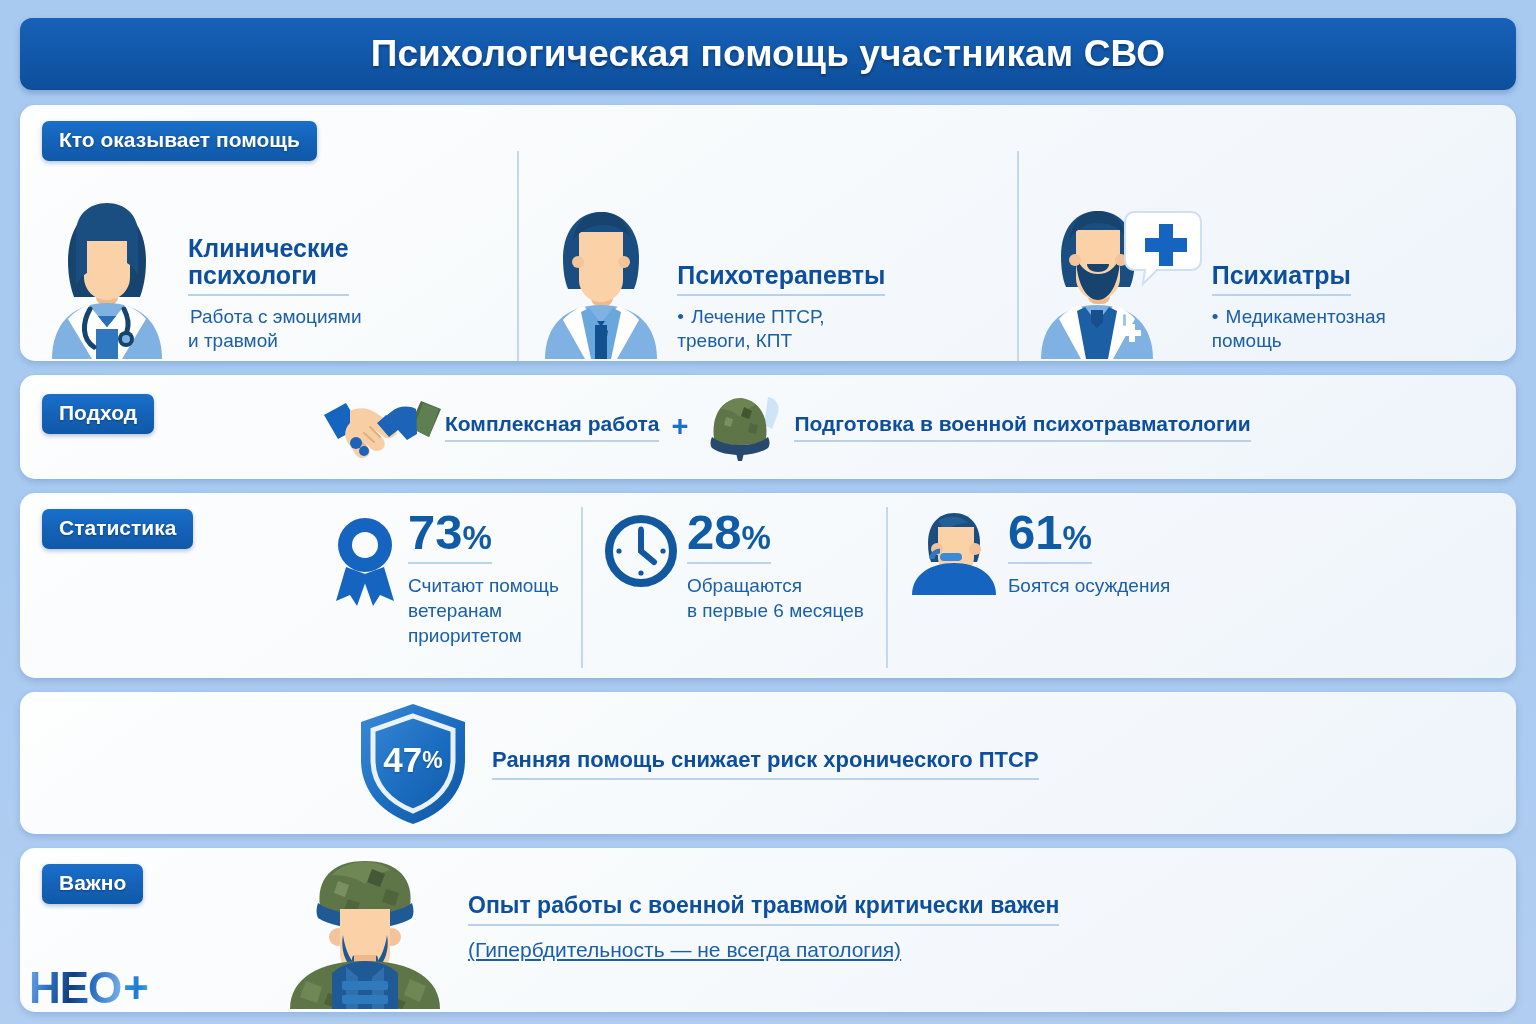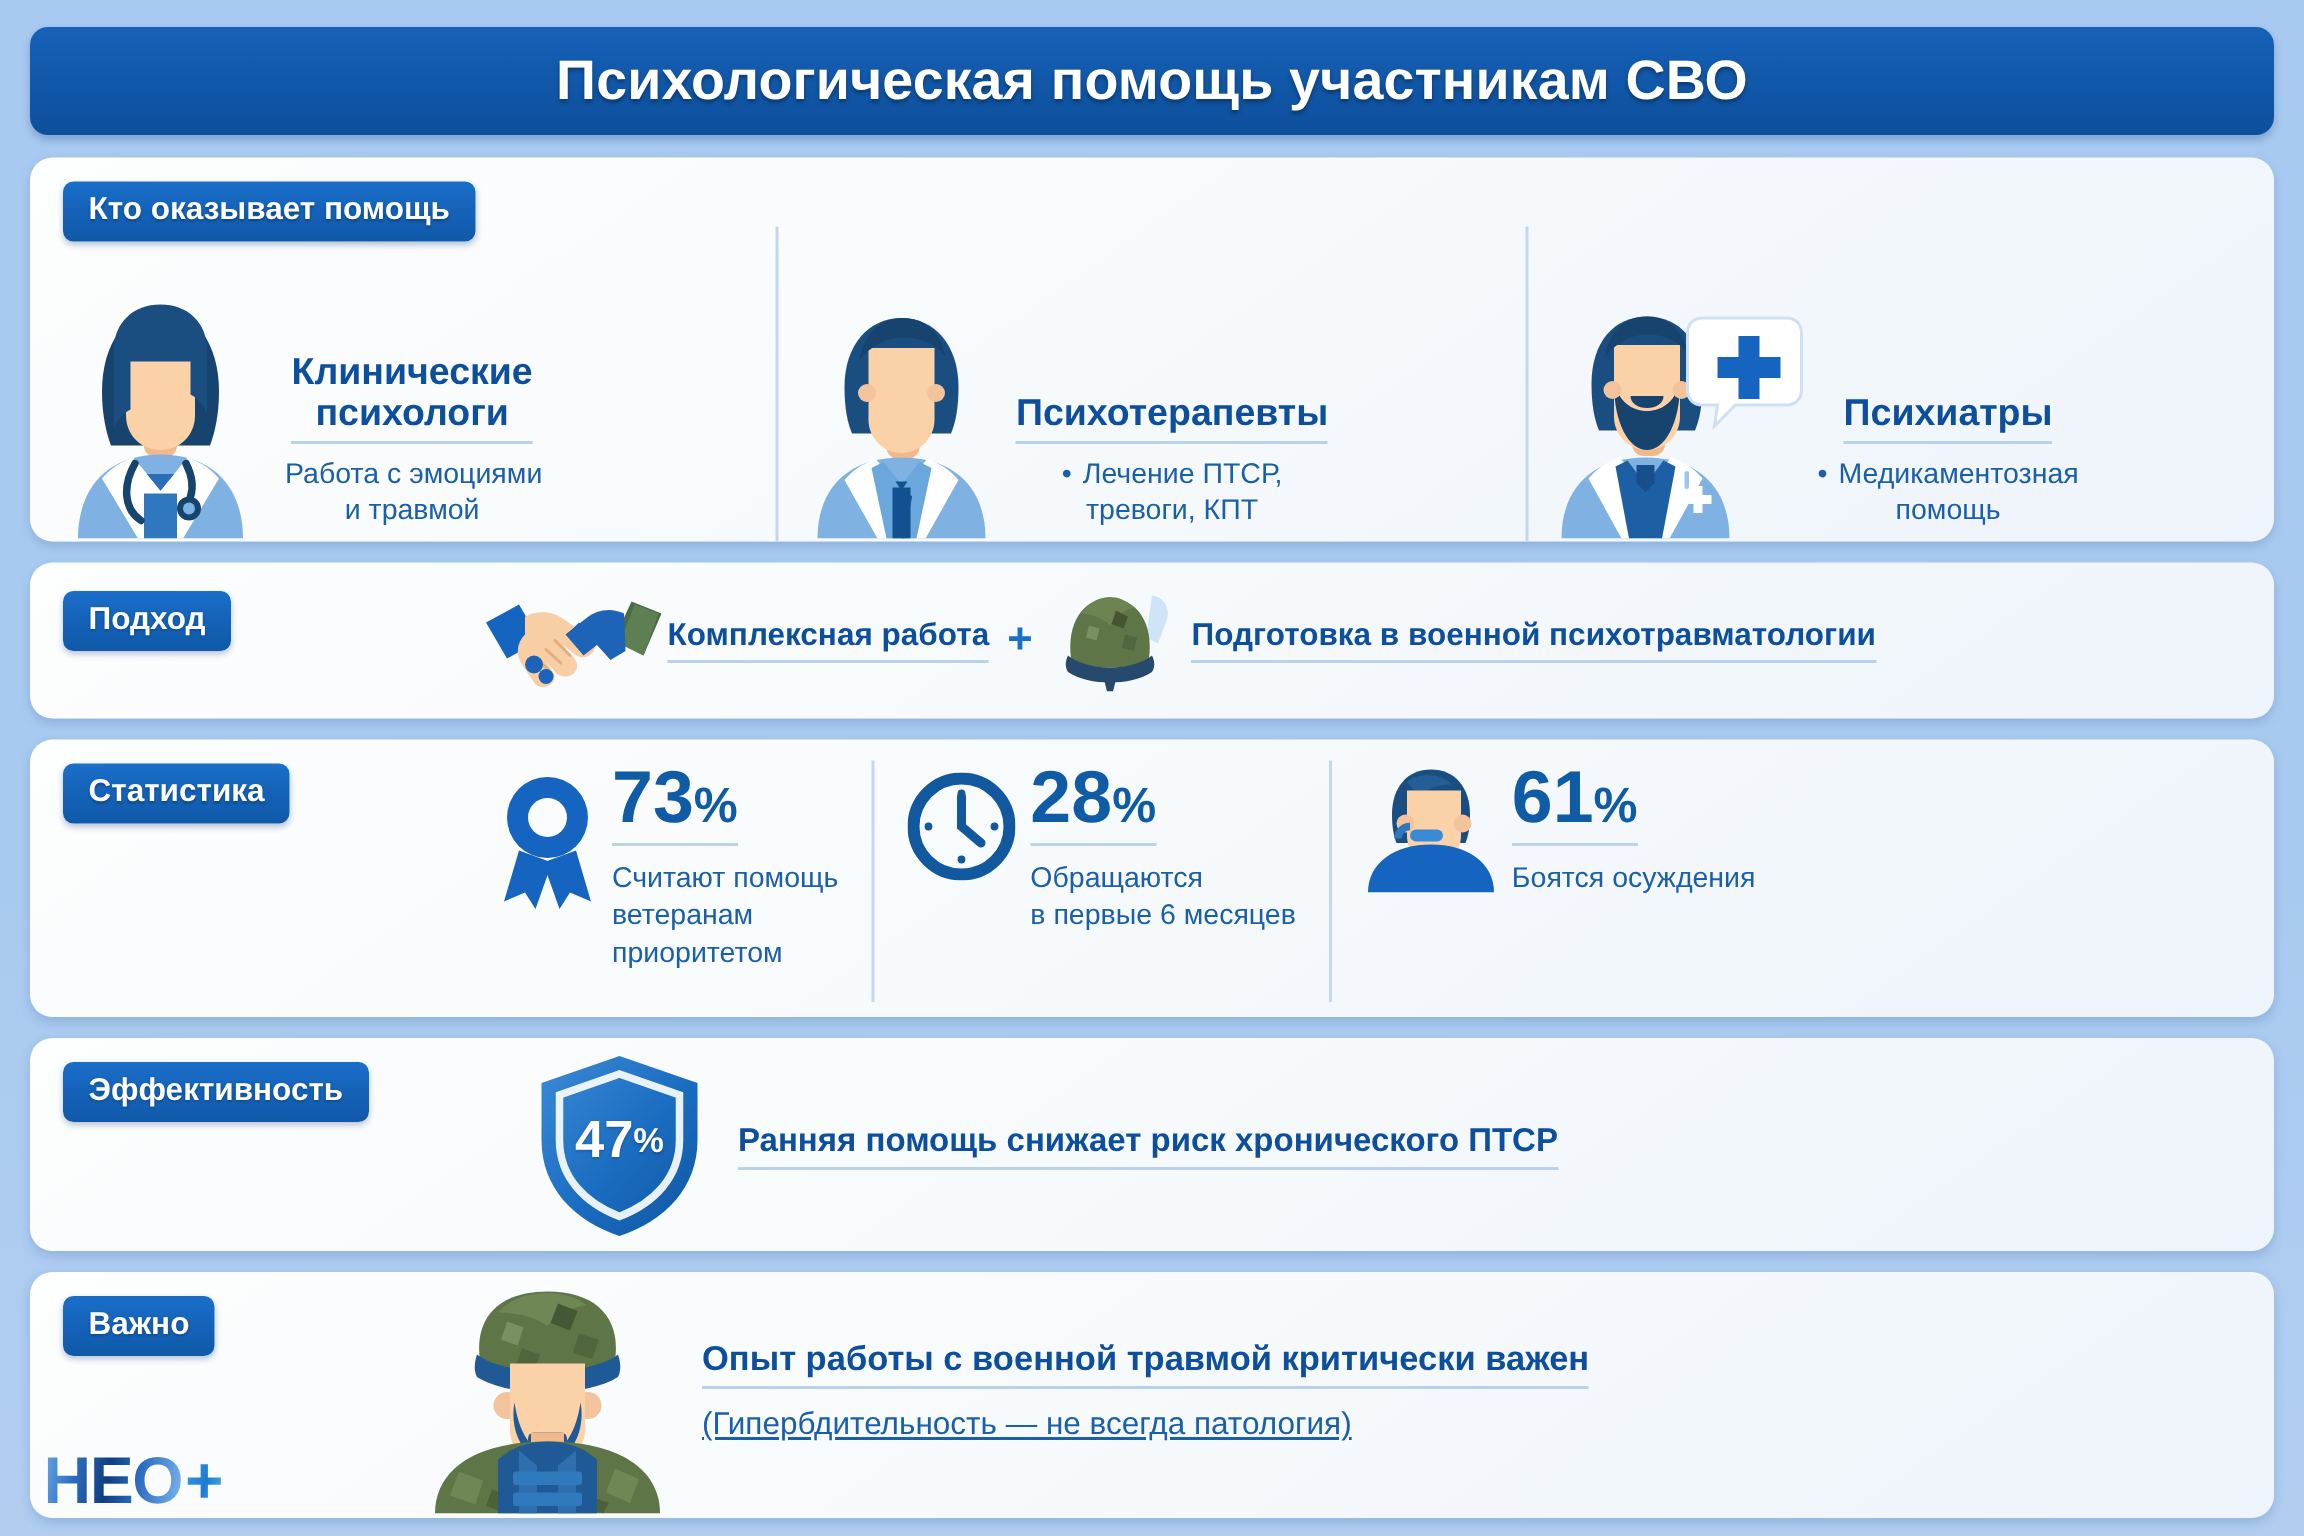--- a/index.html
+++ b/index.html
@@ -62,21 +62,20 @@
 
   
   .who-row{
     position:absolute;left:0;right:0;top:48px;bottom:0;
     display:flex;align-items:flex-end;
   }
   .who-col{
     flex:1 1 0;display:flex;align-items:flex-end;position:relative;
     height:100%;
     padding-bottom:2px;
-    text-align:center;
   }
   .who-col+.who-col{border-left:2px solid #c3d8ef;}
   .who-col .avatar{flex:0 0 auto;margin-left:12px;}
   .who-text{padding-left:6px;padding-bottom:6px;}
   .who-title{
     color:#0d4f9c;font-size:25px;font-weight:bold;line-height:1.08;
     border-bottom:2px solid #b9d2ea;padding-bottom:5px;display:inline-block;
   }
   .who-sub{
     color:#1a5fa8;font-size:19px;line-height:1.25;margin-top:9px;
@@ -372,21 +371,20 @@
         <div class="stat-body">
           <div class="pct"><span>61</span><span class="sm">%</span></div>
           <div class="stat-lbl">Боятся осуждения</div>
         </div>
       </div>
 
     </div>
   </div>
 
   <div class="card card-eff">
-    <div class="badge">Эффективность</div>
     <div class="eff-row">
       <span style="position:relative;display:inline-block">
         <svg width="126" height="126" viewBox="0 0 126 126">
           <defs>
             <linearGradient id="shg" x1="0" y1="0" x2="1" y2="1">
               <stop offset="0" stop-color="#3b8ad6"></stop>
               <stop offset="55%" stop-color="#1a6cc0"></stop>
               <stop offset="100%" stop-color="#0f56a0"></stop>
             </linearGradient>
           </defs>

